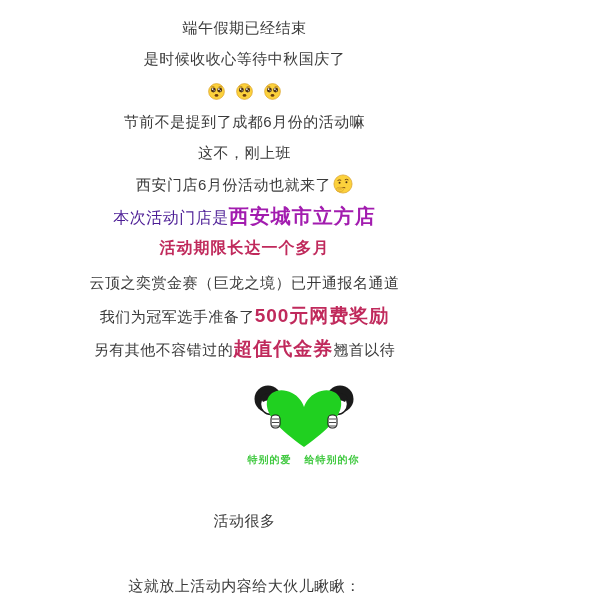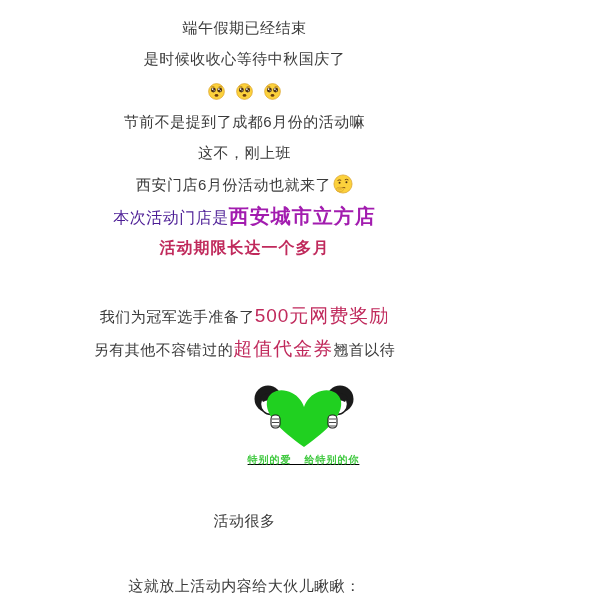--- a/index.html
+++ b/index.html
@@ -3,26 +3,26 @@
 <meta charset="utf-8">
 <style>
   html,body{margin:0;padding:0;background:#ffffff;}
   body{width:607px;height:611px;overflow:hidden;position:relative;
        font-family:"Liberation Sans","DejaVu Sans",sans-serif;}
   .page{position:absolute;inset:0;background:#ffffff;}
   .row{position:absolute;left:0;width:489px;text-align:center;
        font-size:15px;line-height:22px;color:#3b3b3b;letter-spacing:0.5px;}
   .maroon{color:#4c1d95;font-size:16px;}
   .hl-big{color:#a21caf;font-weight:bold;font-size:20px;letter-spacing:1px;}
-  .hl-mid{color:#c02a5c;font-weight:normal;font-size:19px;letter-spacing:1px;}
+  .hl-mid{color:#c02a5c;font-weight:bold;font-size:19px;letter-spacing:1px;}
   .hl-line{color:#c02a5c;font-weight:bold;font-size:16px;letter-spacing:1px;}
   .emoji-row svg{margin:0 3px;vertical-align:middle;}
   .inline-emoji{vertical-align:-4px;margin-left:2px;}
   .heart-fig{position:absolute;top:384px;left:0;width:607px;
-             display:flex;flex-direction:column;align-items:center;text-decoration:underline;}
+             display:flex;flex-direction:column;align-items:center;}
   .heart-caption{margin-top:3px;font-size:10px;font-weight:bold;
                  color:#41c941;word-spacing:9px;letter-spacing:1px;}
 </style>
 </head>
 <body>
 
 <div class="page">
 
   <div class="row" style="top:17px">端午假期已经结束</div>
   <div class="row" style="top:48px">是时候收收心等待中秋国庆了</div>
@@ -81,20 +81,21 @@
         <path d="M5 16.4 l4.5 -0.6 M5.2 17.6 l4.5 -0.5" stroke="#d9a12d" stroke-width="0.6" fill="none"></path>
       </svg>
   </div>
 
   <div class="row" style="top:203px;line-height:26px">
     <span class="maroon">本次活动门店是</span><span class="hl-big">西安城市立方店</span>
   </div>
 
   <div class="row hl-line" style="top:237px">活动期限长达一个多月</div>
 
+  <div class="row" style="top:272px">云顶之奕赏金赛（巨龙之境）已开通报名通道</div>
 
   <div class="row" style="top:303px;line-height:26px">
     <span>我们为冠军选手准备了</span><span class="hl-mid">500元网费奖励</span>
   </div>
 
   <div class="row" style="top:336px;line-height:26px">
     <span>另有其他不容错过的</span><span class="hl-mid">超值代金券</span><span>翘首以待</span>
   </div>
 
   <div class="heart-fig">

